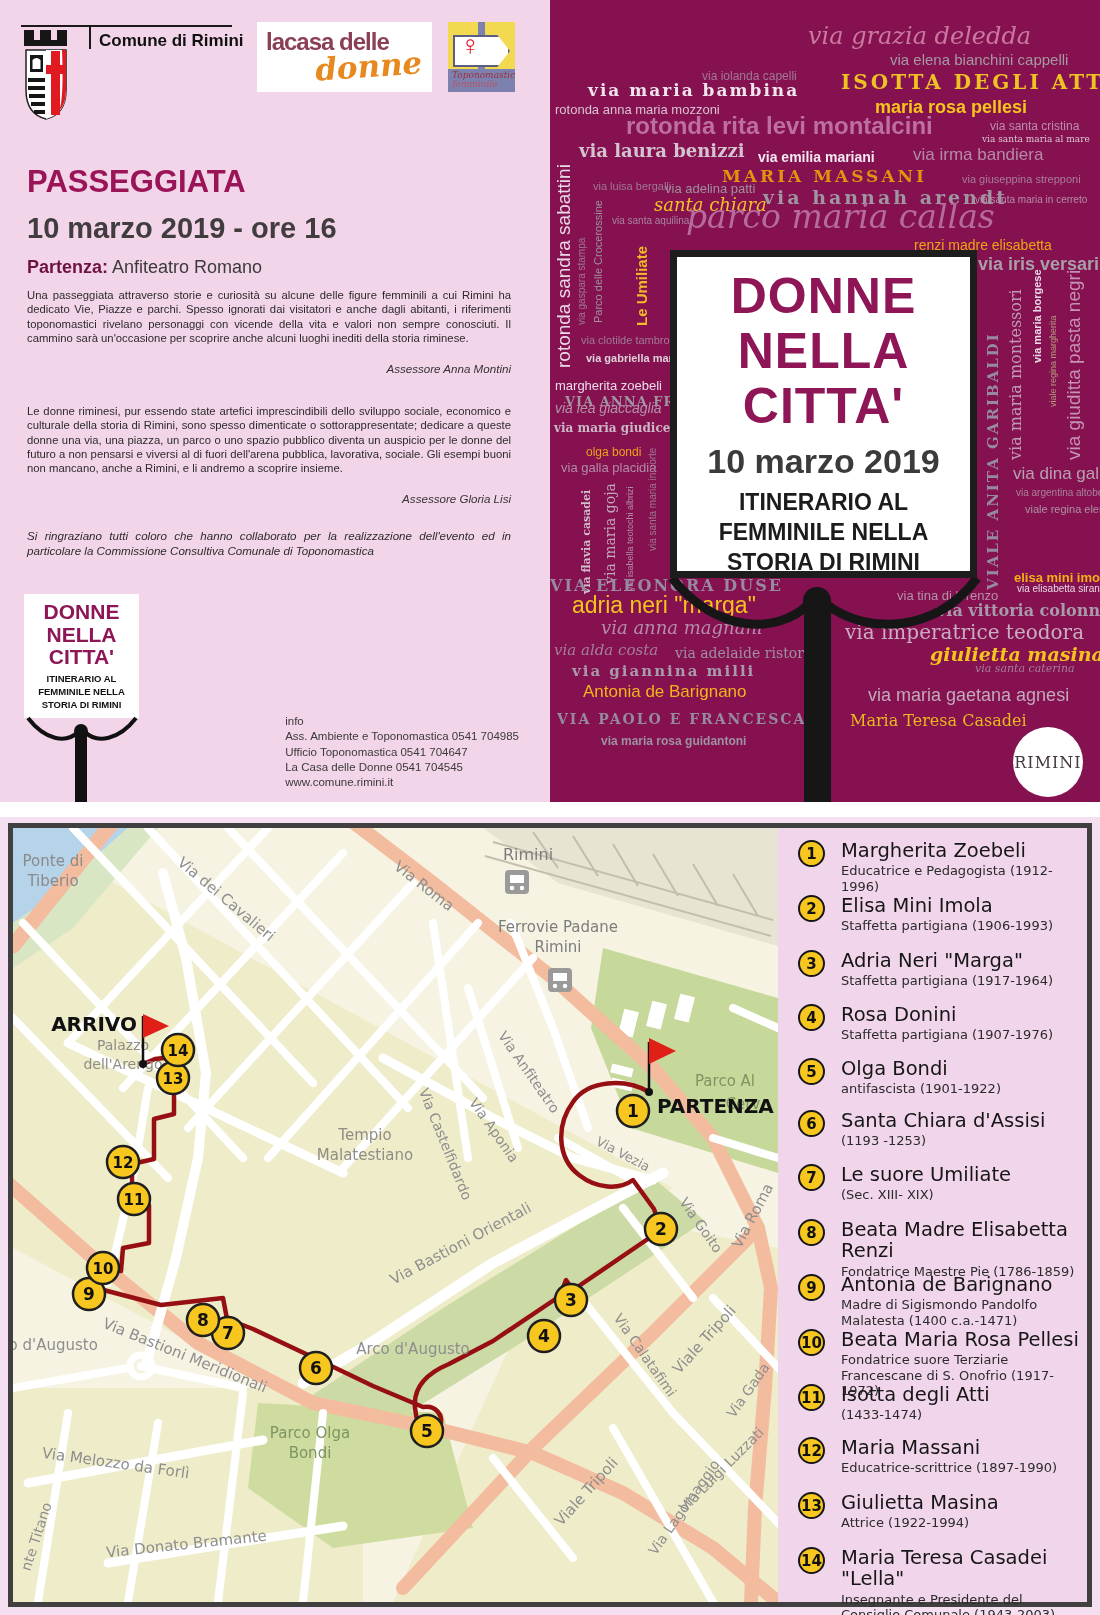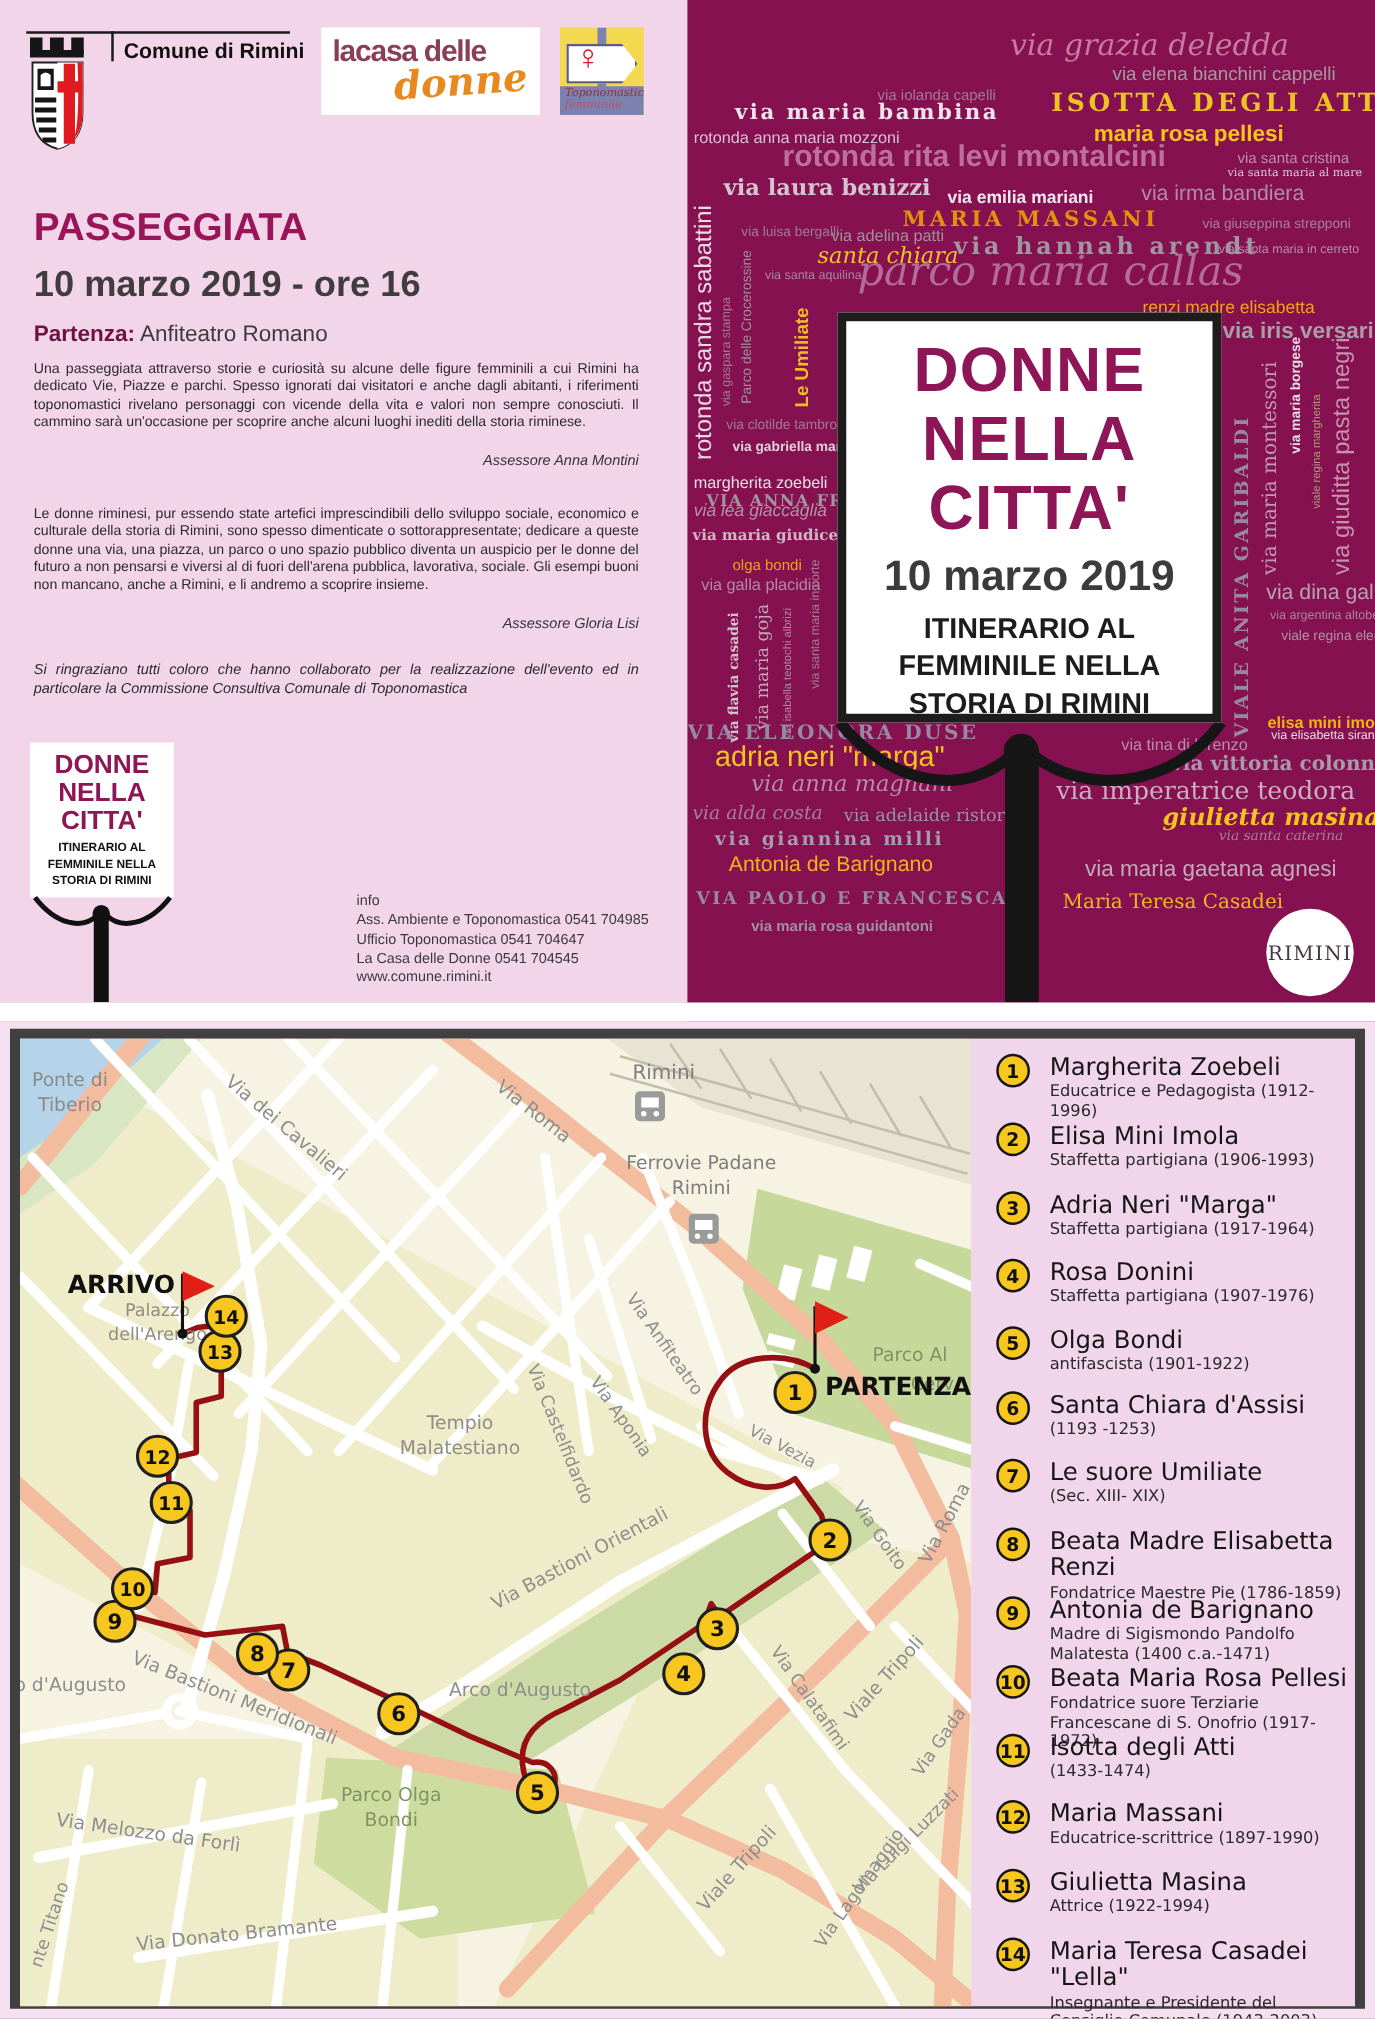--- a/index.html
+++ b/index.html
@@ -1,17 +1,17 @@
 <!DOCTYPE html>
 <html><head>
 <meta charset="utf-8">
 <style>
   html,body{margin:0;padding:0;background:#d8d8d8;}
   *{box-sizing:border-box;}
-  .page{position:relative;width:1100px;height:1615px;margin:0 auto;background:#a3a3a3;overflow:hidden;
+  .page{position:relative;width:1100px;height:1615px;margin:0 auto;background:#701a75;overflow:hidden;
         font-family:"Liberation Sans",sans-serif;}
   
   .poster{position:absolute;left:0;top:0;width:1100px;height:802px;display:flex;}
   .poster-left{position:relative;width:550px;height:802px;background:#f3d5e9;overflow:hidden;}
   .poster-right{position:relative;width:550px;height:1000px;background:#851150;overflow:hidden;}
 
   .hrule{position:absolute;left:21px;top:25px;width:211px;height:2px;background:#1a1a1a;}
   .vrule{position:absolute;left:89px;top:25px;width:2px;height:24px;background:#1a1a1a;}
   .comune-name{position:absolute;left:99px;top:31px;font-size:17px;font-weight:bold;color:#111;}
   .shield{position:absolute;left:23px;top:28px;}
@@ -56,21 +56,21 @@
   .white-box .t{font-size:50px;line-height:1.1;font-weight:bold;color:#8e1556;letter-spacing:1px;}
   .white-box .d{margin-top:8px;font-size:34px;font-weight:bold;color:#3b3b3d;}
   .white-box .s{margin-top:7px;font-size:23px;line-height:1.3;font-weight:bold;color:#1c1c1e;}
   .rimini-badge{position:absolute;left:463px;top:727px;width:70px;height:70px;border-radius:50%;background:#fff;
                 display:flex;align-items:center;justify-content:center;font-family:"DejaVu Serif",serif;
                 font-size:16px;letter-spacing:1px;color:#463a42;z-index:4;}
 
   
   .gap-strip{position:absolute;left:0;top:802px;width:1100px;height:15px;background:#ffffff;}
   .bottom{position:absolute;left:0;top:817px;width:1100px;height:798px;background:#f5e0f2;}
-  .map-block{position:absolute;left:8px;top:6px;width:1084px;height:784px;border:8px solid #404040;
+  .map-block{position:absolute;left:8px;top:6px;width:1084px;height:784px;border:5px solid #404040;
              display:flex;background:#f1d5eb;}
   .map-wrap{width:765px;height:774px;position:relative;background:#f6f3e2;overflow:hidden;}
   .legend{position:relative;width:309px;height:774px;background:#f1d5eb;}
   .legend-item{position:absolute;left:20px;display:flex;align-items:flex-start;}
   .lnum{flex:0 0 27px;width:27px;height:27px;border-radius:50%;background:#f7c71f;border:2px solid #161616;
         display:flex;align-items:center;justify-content:center;font-weight:bold;font-size:15px;color:#111;
         font-family:"DejaVu Sans",sans-serif;}
   .ltxt{margin-left:16px;width:240px;}
   .lname{font-size:19.5px;color:#161616;font-family:"DejaVu Sans",sans-serif;line-height:1.1;}
   .ldesc{font-size:13px;color:#2b2b2b;font-family:"DejaVu Sans",sans-serif;line-height:1.18;margin-top:2px;}

